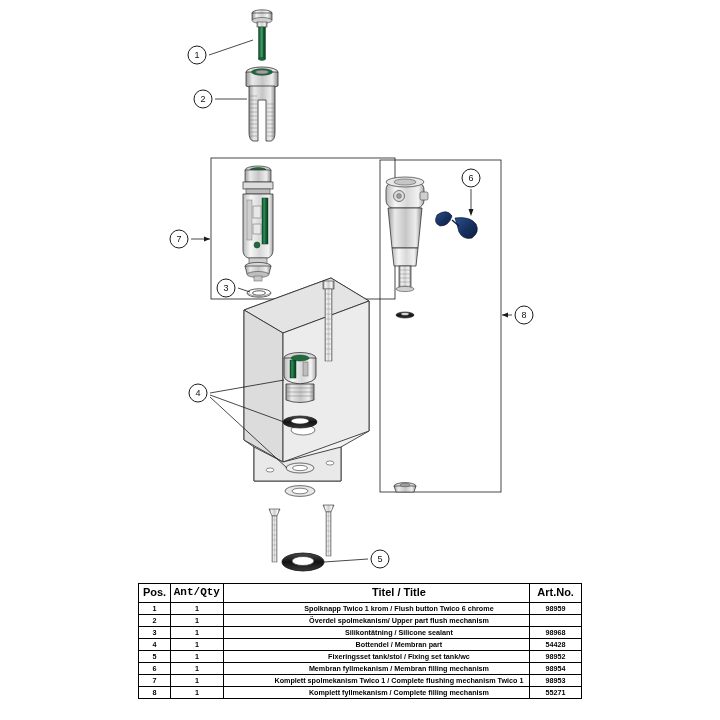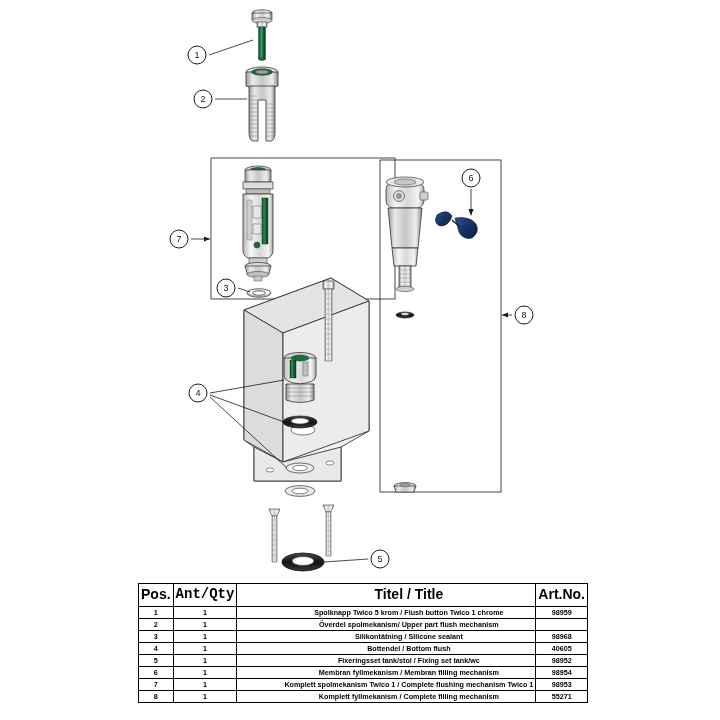--- a/index.html
+++ b/index.html
@@ -61,21 +61,21 @@
   #parts-table th, #parts-table td {
     border: 1px solid #000;
     padding: 1px 2px;
     text-align: center;
     line-height: 1.25;
     white-space: nowrap;
     overflow: hidden;
   }
   #parts-table th {
     font-weight: bold;
-    font-size: 14px;
+    font-size: 11px;
     padding: 2px 2px;
   }
   #parts-table td.title-cell,
   #parts-table th.title-cell {
     text-align: center;
     padding-left: 47px;
   }
   .col-pos { width: 38px; }
   .col-qty { width: 52px; font-family: Liberation Mono, monospace; }
   .col-title { width: 278px; }
@@ -388,40 +388,40 @@
         <th class="col-pos">Pos.</th>
         <th class="col-qty">Ant/Qty</th>
         <th class="col-title title-cell">Titel / Title</th>
         <th class="col-art">Art.No.</th>
       </tr>
     </thead>
     <tbody>
       <tr>
         <td>1</td>
         <td>1</td>
-        <td class="title-cell">Spolknapp Twico 5 krom / Flush button Twico 1 chrome</td>
+        <td class="title-cell">Spolknapp Twico 1 krom / Flush button Twico 6 chrome</td>
         <td>98959</td>
       </tr>
       <tr>
         <td>2</td>
         <td>1</td>
         <td class="title-cell">Överdel spolmekanism/ Upper part flush mechanism</td>
         <td></td>
       </tr>
       <tr>
         <td>3</td>
         <td>1</td>
         <td class="title-cell">Silikontätning / Silicone sealant</td>
         <td>98968</td>
       </tr>
       <tr>
         <td>4</td>
         <td>1</td>
-        <td class="title-cell">Bottendel / Bottom flush</td>
-        <td>40605</td>
+        <td class="title-cell">Bottendel / Membran part</td>
+        <td>54428</td>
       </tr>
       <tr>
         <td>5</td>
         <td>1</td>
         <td class="title-cell">Fixeringsset tank/stol / Fixing set tank/wc</td>
         <td>98952</td>
       </tr>
       <tr>
         <td>6</td>
         <td>1</td>

